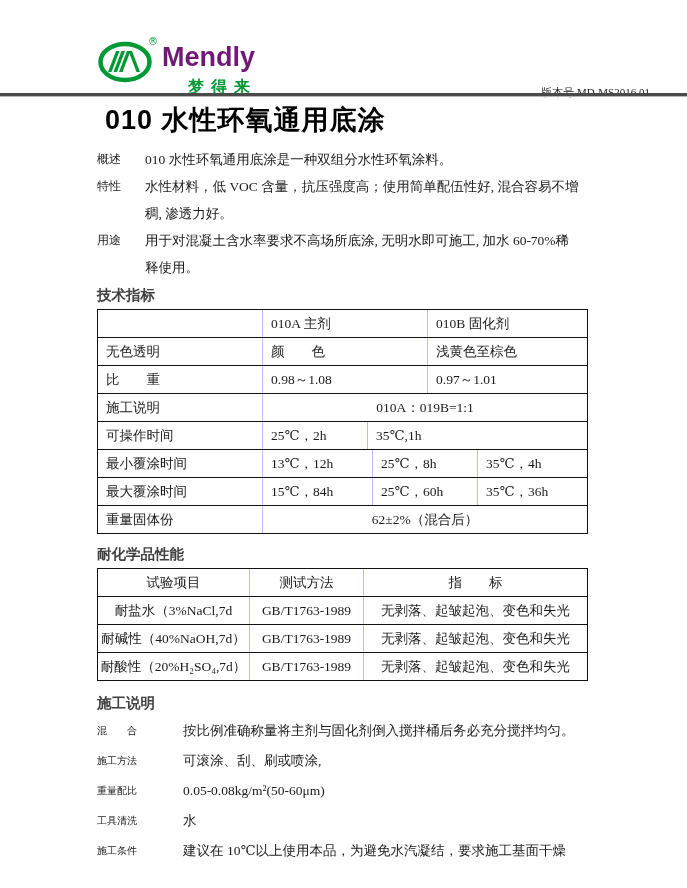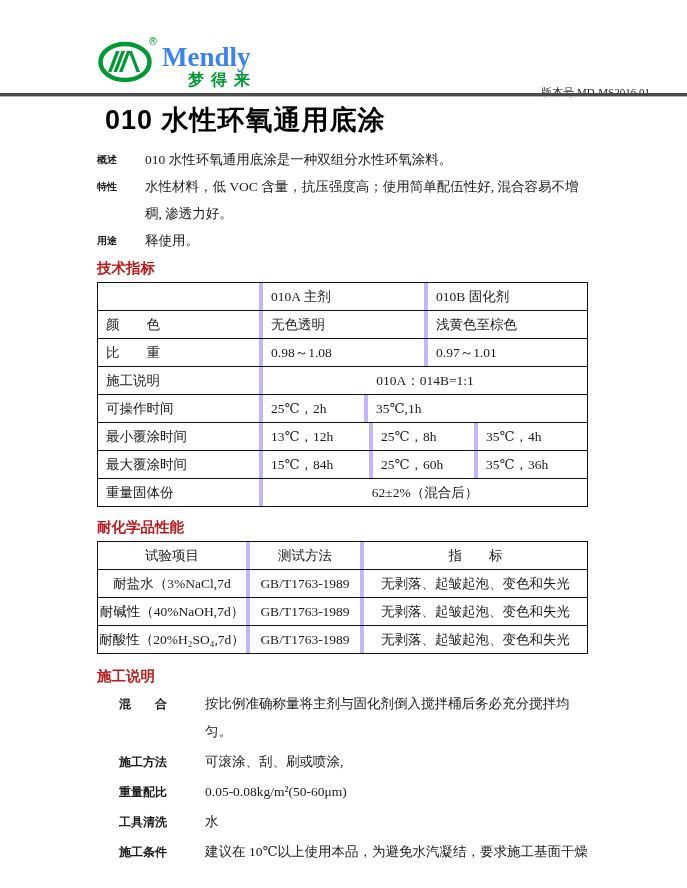--- a/index.html
+++ b/index.html
@@ -3,60 +3,60 @@
 <meta charset="utf-8">
 <style>
   html,body{margin:0;padding:0;background:#ffffff;}
   .page{position:relative;width:687px;height:888px;background:#ffffff;overflow:hidden;
         font-family:"Liberation Serif","DejaVu Serif",serif;color:#1a1a1a;}
 
   
   .logo{position:absolute;left:98px;top:36px;display:flex;align-items:flex-start;}
   .logo-mark{width:62px;height:50px;flex:none;}
   .wordmark{margin-left:2px;margin-top:8px;line-height:1;}
-  .wordmark .en{font-family:Liberation Serif, serif;font-weight:bold;
-                font-size:27px;color:#3b82f6;letter-spacing:0px;}
+  .wordmark .en{font-family:Liberation Sans, sans-serif;font-weight:bold;
+                font-size:27px;color:#701a75;letter-spacing:0px;}
   .wordmark .cn{font-family:"Liberation Sans","DejaVu Sans",sans-serif;font-weight:bold;
-                font-size:16px;color:#009933;letter-spacing:7px;padding-left:26px;margin-top:1px;}
+                font-size:16px;color:#009933;letter-spacing:7px;padding-left:26px;margin-top:8px;}
   .version{position:absolute;right:37px;top:85px;font-size:11px;color:#222;}
   .rule{position:absolute;left:0;top:93px;width:687px;height:3px;background:#4a4a4a;
         border-bottom:1px solid #b5b5b5;}
 
   
   .content{position:absolute;left:97px;top:102px;width:492px;}
   h1.title{margin:2px 0 10px 0;padding-left:8px;font-family:"Liberation Sans","DejaVu Sans",sans-serif;
            font-size:27px;font-weight:bold;letter-spacing:1px;line-height:32px;color:#000;}
   .def-row{display:flex;font-size:13.5px;line-height:27px;}
   .def-label{flex:none;width:48px;font-family:"Liberation Sans","DejaVu Sans",sans-serif;
-             font-weight:bold;font-size:10px;}
+             font-weight:normal;font-size:12px;}
   .def-text{flex:1;}
   h2.sec{margin:4px 0 4px 0;font-family:"Liberation Sans","DejaVu Sans",sans-serif;
-         font-size:14.5px;font-weight:bold;line-height:20px;color:#b91c1c;}
+         font-size:14.5px;font-weight:bold;line-height:20px;color:#404040;}
   h2.mt{margin-top:10px;}
 
   
   .tbl{width:491px;border:1px solid #111;box-sizing:border-box;font-size:13.5px;}
   .trow{display:flex;height:27px;border-bottom:1px solid #111;}
   .trow:last-child{border-bottom:none;}
-  .tcell{display:flex;align-items:center;box-sizing:border-box;border-right:4px solid #c4b5fd;
+  .tcell{display:flex;align-items:center;box-sizing:border-box;border-right:1px solid #c4b5fd;
          padding-left:8px;overflow:hidden;white-space:nowrap;}
   .tcell:last-child{border-right:none;}
   .tcell.center{justify-content:center;padding-left:0;}
   .w-label{width:165px;flex:none;}
   .w-half{width:165px;flex:none;}
   .w-t1{width:110px;flex:none;}
   .w-t2{width:105px;flex:none;}
   .grow{flex:1;}
   .c2-label{width:152px;flex:none;}
   .c2-method{width:114px;flex:none;}
 
   
   .spec-row{display:flex;font-size:13.5px;line-height:28px;margin-top:2px;}
   .spec-label{flex:none;width:86px;font-family:"Liberation Sans","DejaVu Sans",sans-serif;
-              font-weight:bold;font-size:12px;margin-left:22px;}
+              font-weight:normal;font-size:10px;}
   .spec-text{flex:1;}
 </style>
 </head>
 <body>
 
 <div class="page">
 
   <div class="logo">
     <svg class="logo-mark" viewBox="0 0 62 50" xmlns="http://www.w3.org/2000/svg">
       <ellipse cx="27" cy="26" rx="24.5" ry="18" fill="none" stroke="#009933" stroke-width="4.5"></ellipse>
@@ -87,45 +87,46 @@
       <div class="def-label">特性</div>
       <div class="def-text">
         <div>水性材料，低 VOC 含量，抗压强度高；使用简单配伍性好, 混合容易不增</div>
         <div>稠, 渗透力好。</div>
       </div>
     </div>
 
     <div class="def-row">
       <div class="def-label">用途</div>
       <div class="def-text">
+        <div>用于对混凝土含水率要求不高场所底涂, 无明水即可施工, 加水 60-70%稀</div>
         <div>释使用。</div>
       </div>
     </div>
 
     <h2 class="sec">技术指标</h2>
 
     <div class="tbl">
       <div class="trow">
         <div class="tcell w-label"></div>
         <div class="tcell w-half">010A 主剂</div>
         <div class="tcell grow">010B 固化剂</div>
       </div>
       <div class="trow">
+        <div class="tcell w-half">无色透明</div>
         <div class="tcell w-label">颜　　色</div>
-        <div class="tcell w-half">无色透明</div>
         <div class="tcell grow">浅黄色至棕色</div>
       </div>
       <div class="trow">
         <div class="tcell w-label">比　　重</div>
         <div class="tcell w-half">0.98～1.08</div>
         <div class="tcell grow">0.97～1.01</div>
       </div>
       <div class="trow">
         <div class="tcell w-label">施工说明</div>
-        <div class="tcell grow center">010A：014B=1:1</div>
+        <div class="tcell grow center">010A：019B=1:1</div>
       </div>
       <div class="trow">
         <div class="tcell w-label">可操作时间</div>
         <div class="tcell w-t2">25℃，2h</div>
         <div class="tcell grow">35℃,1h</div>
       </div>
       <div class="trow">
         <div class="tcell w-label">最小覆涂时间</div>
         <div class="tcell w-t1">13℃，12h</div>
         <div class="tcell w-t2">25℃，8h</div>

